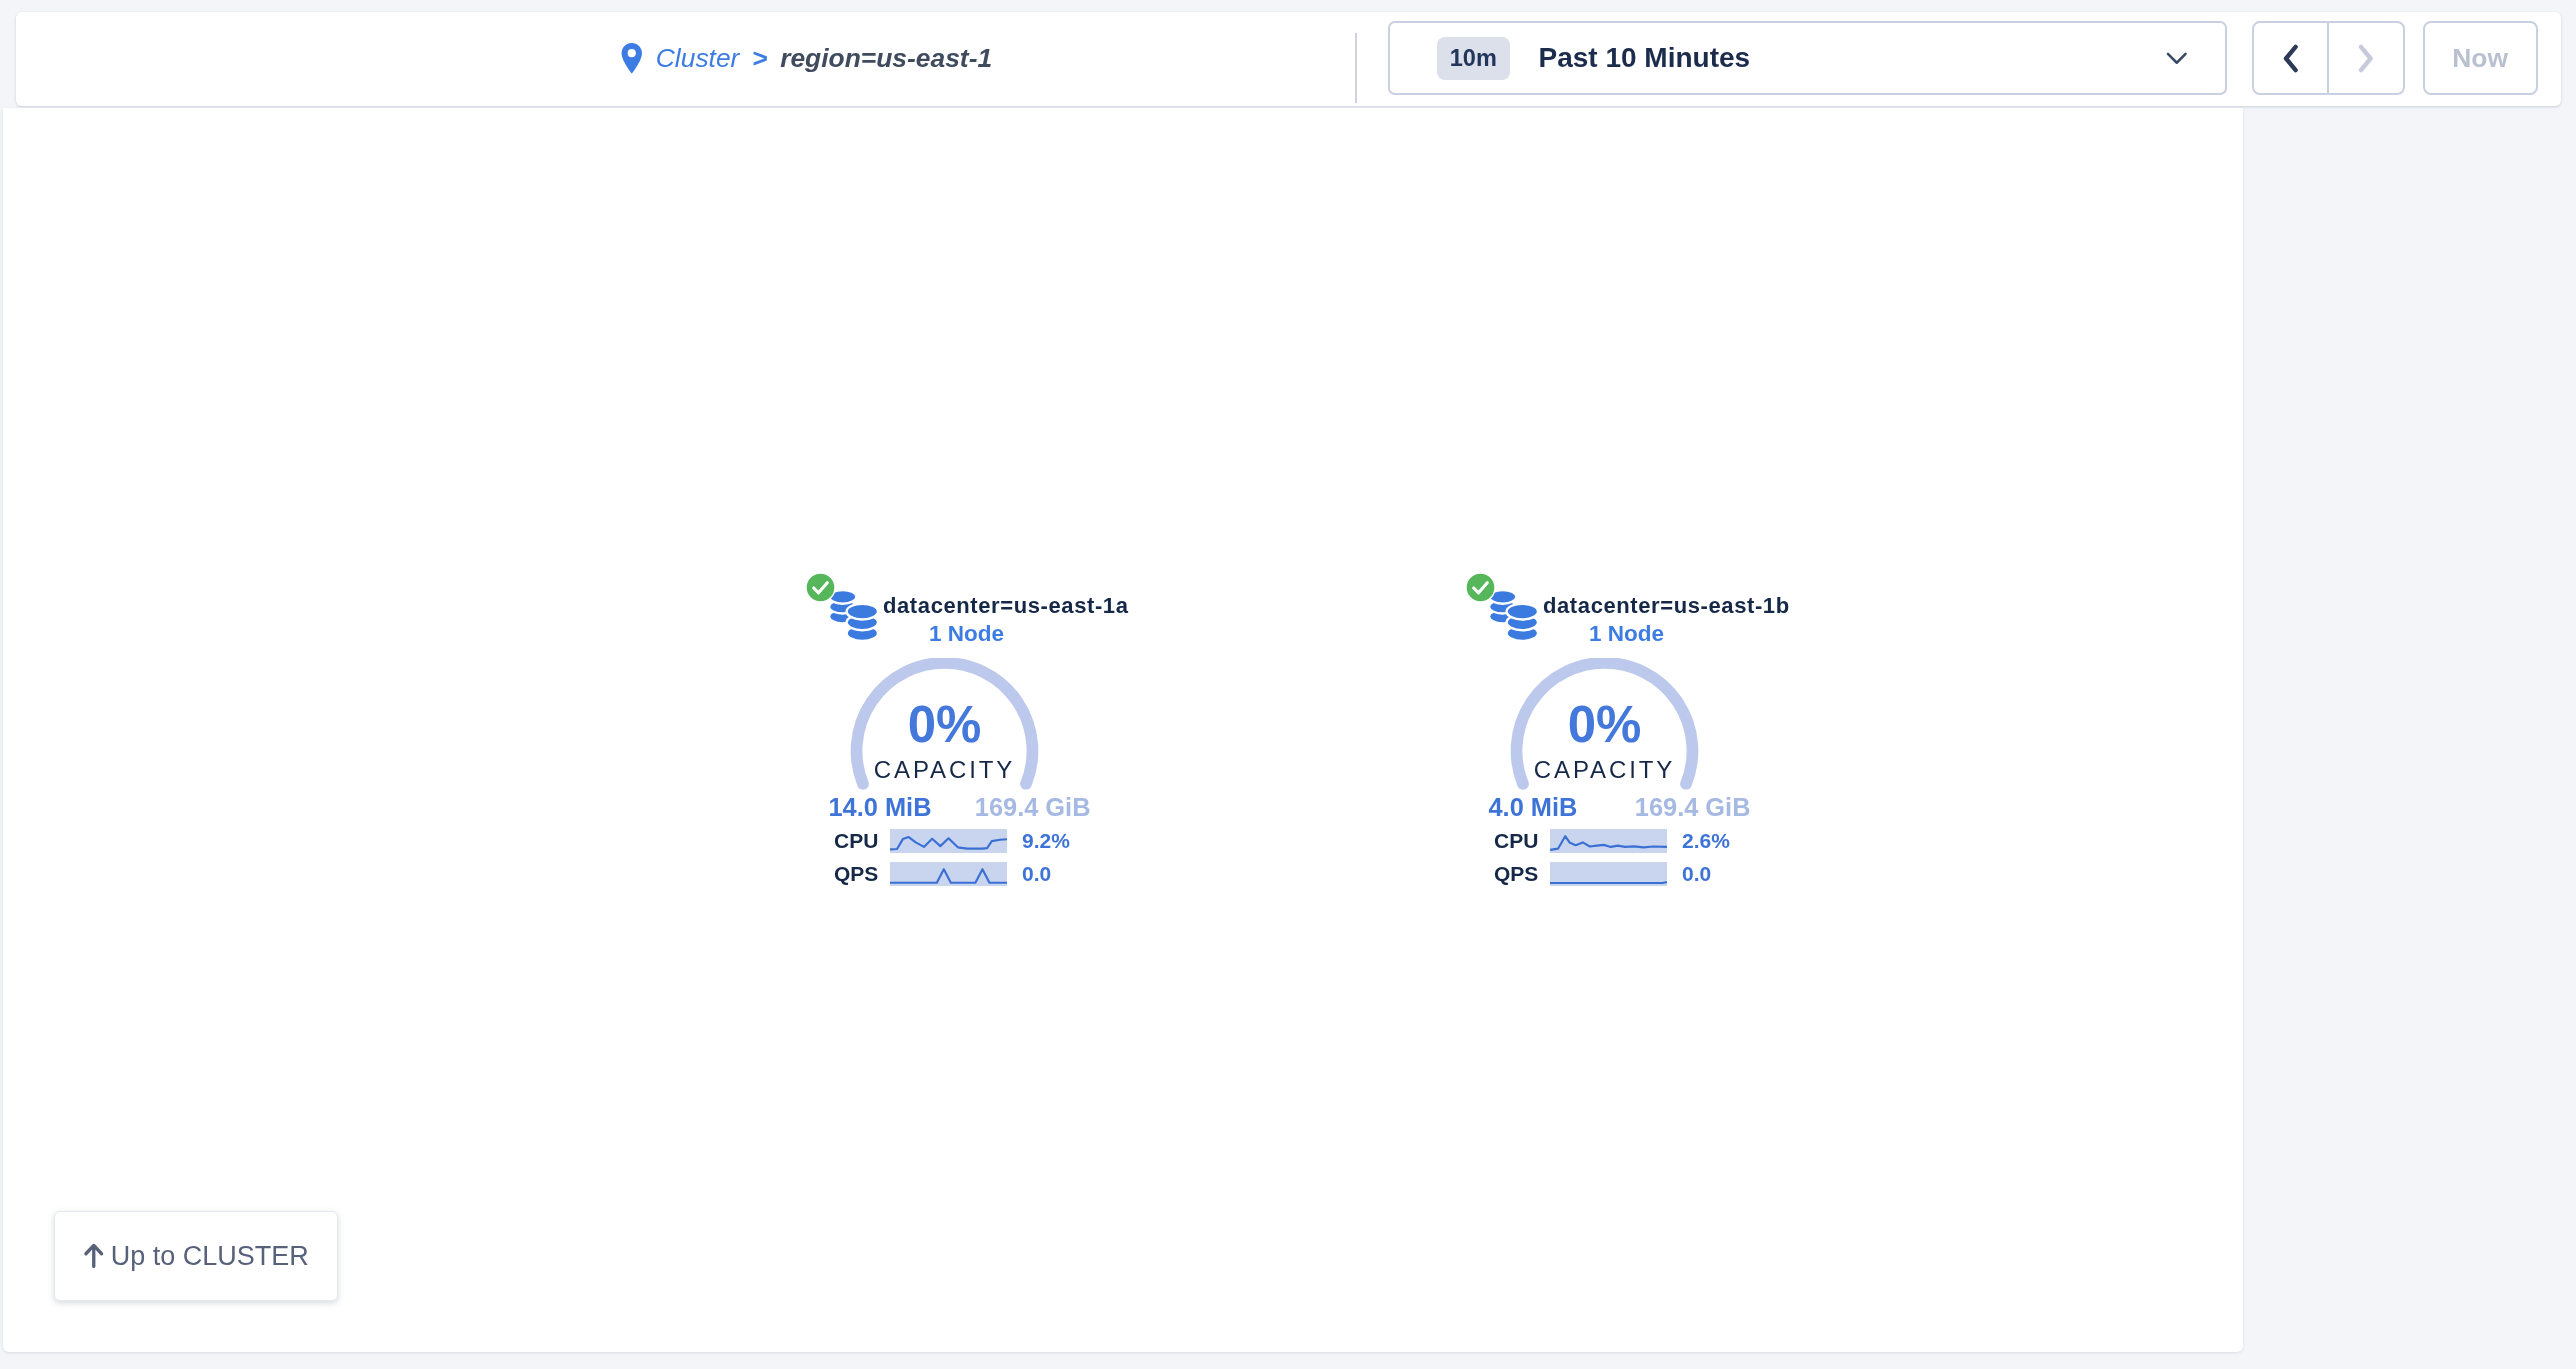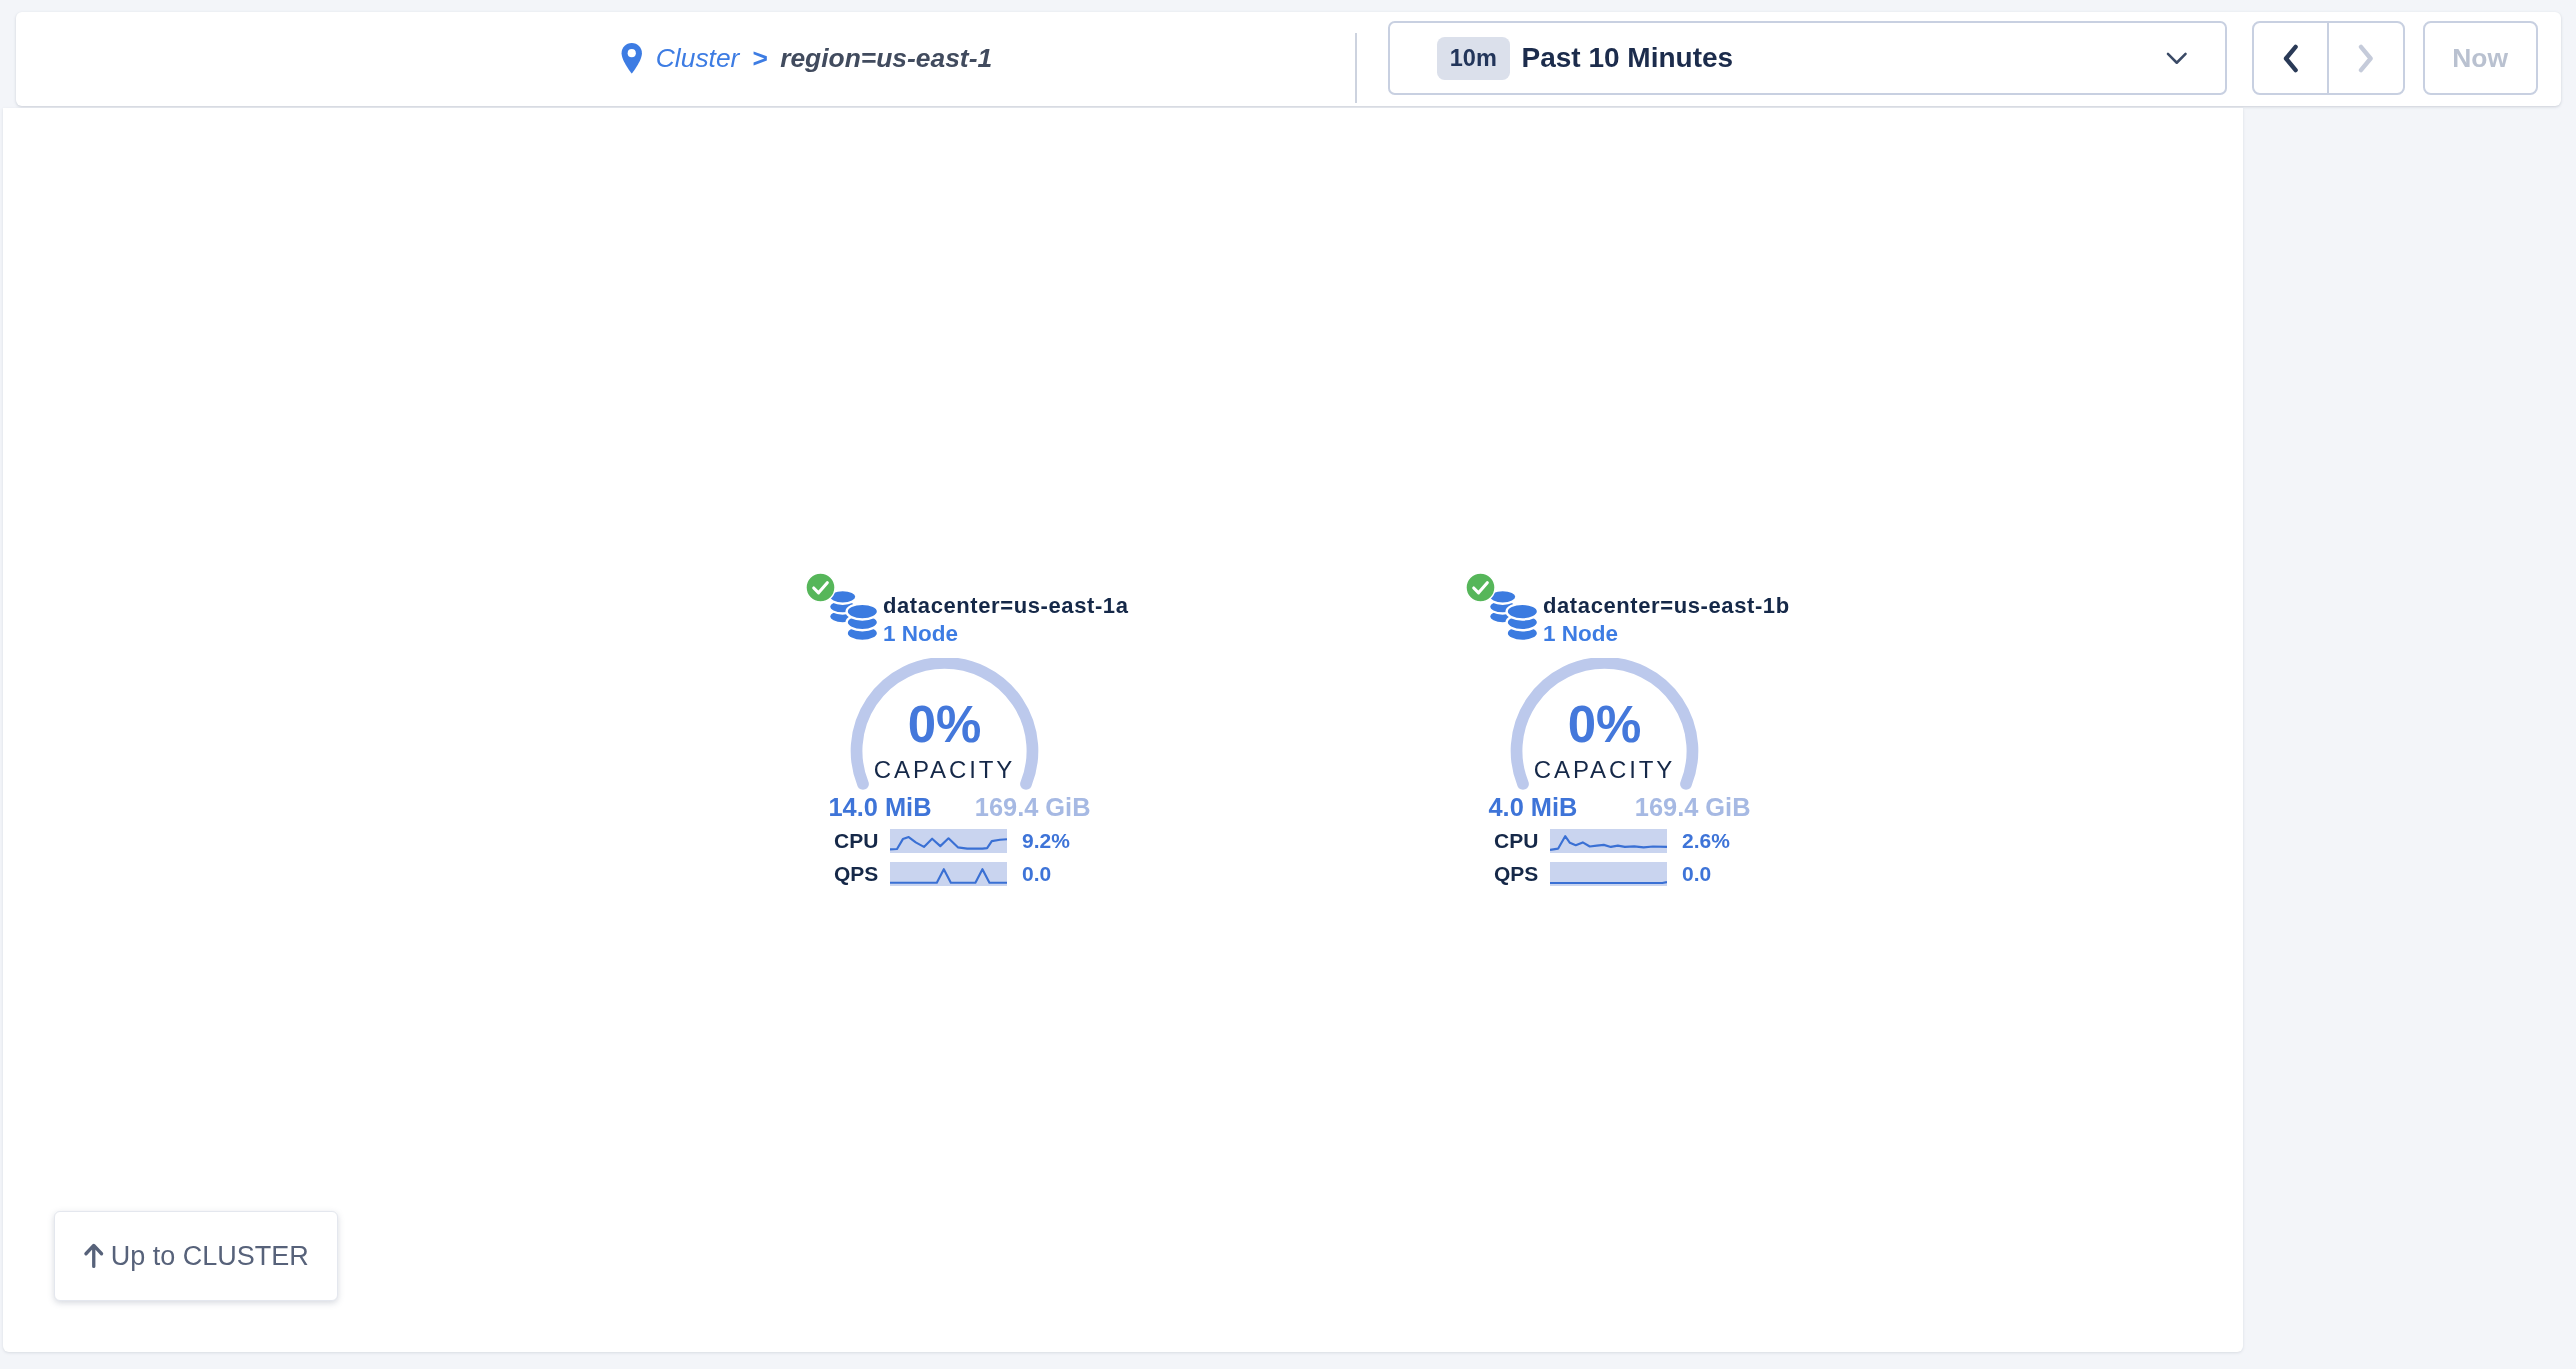--- a/index.html
+++ b/index.html
@@ -40,21 +40,21 @@
   }
   .time-box {
     position:absolute; left:1372px; top:9.8px; width:839px; height:74px;
     border:2px solid #C8D0E1; border-radius:6.8px; background:#fff;
     display:flex; align-items:center; cursor:pointer;padding-left:24px;
   }
   .time-badge {
     margin-left:23.5px; background:#DBE0EB; border-radius:7.8px;
     padding:7.8px 12.7px; font-size:23.5px; font-weight:700; color:#22355A;
   }
-  .time-label { margin-left:12px; font-size:28px; font-weight:600; color:#1C2C4C; }
+  .time-label { margin-left:29px; font-size:28px; font-weight:600; color:#1C2C4C; }
   .time-chevron { position:absolute; right:37px; top:29px; }
 
   .nav-box {
     position:absolute; left:2236px; top:9.8px; width:153px; height:74px;
     border:2px solid #C8D0E1; border-radius:7.8px; background:#fff;
     display:flex;
   }
   .nav-cell { flex:1; display:flex; align-items:center; justify-content:center; cursor:pointer; }
   .nav-cell.prev { border-right:2px solid #C8D0E1; }
   .now-btn {
@@ -72,21 +72,21 @@
   }
 
   .dc-card { position:absolute; width:333px; height:329px; cursor:pointer; }
   .dc-card.c0 { left:802px; top:464px; }
   .dc-card.c1 { left:1462px; top:464px; }
 
   .dc-check { position:absolute; left:0; top:0; }
   .dc-dbicon { position:absolute; left:21.5px; top:14.7px; }
   .dc-head { position:absolute; left:78px; top:19.6px; }
   .dc-title { font-size:22px; font-weight:700; color:#152848; letter-spacing:0.6px; line-height:27px; }
-  .dc-sub   { font-size:22.5px; font-weight:700; color:#3D7CE3; line-height:29px; }
+  .dc-sub   { font-size:22.5px; font-weight:700; color:#3D7CE3; line-height:29px;margin-left:46px; }
 
   .gauge { position:absolute; left:32px; top:86px; }
   .gauge-pct {
     position:absolute; left:32px; top:127px; width:215px; text-align:center;
     font-size:51px; font-weight:700; color:#4478DB; line-height:51px;
   }
   .gauge-cap {
     position:absolute; left:32px; top:186px; width:215px; text-align:center;
     font-size:24px; font-weight:400; color:#152848; letter-spacing:2.9px; line-height:23.5px;
   }

